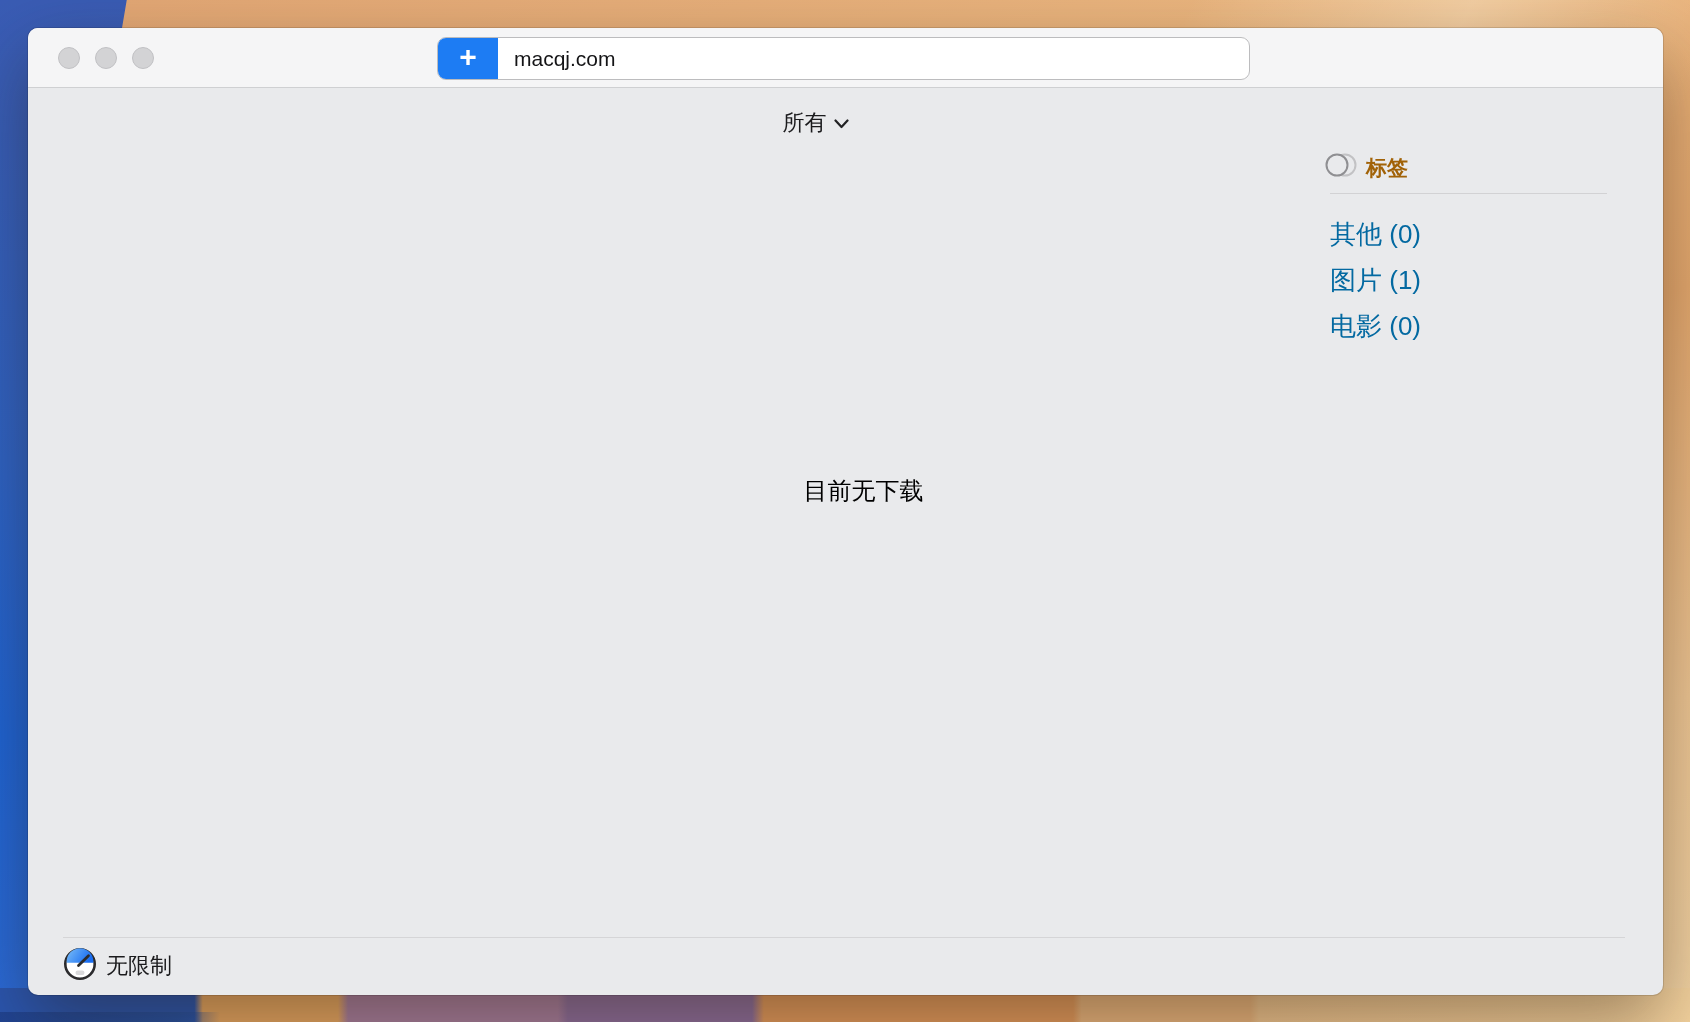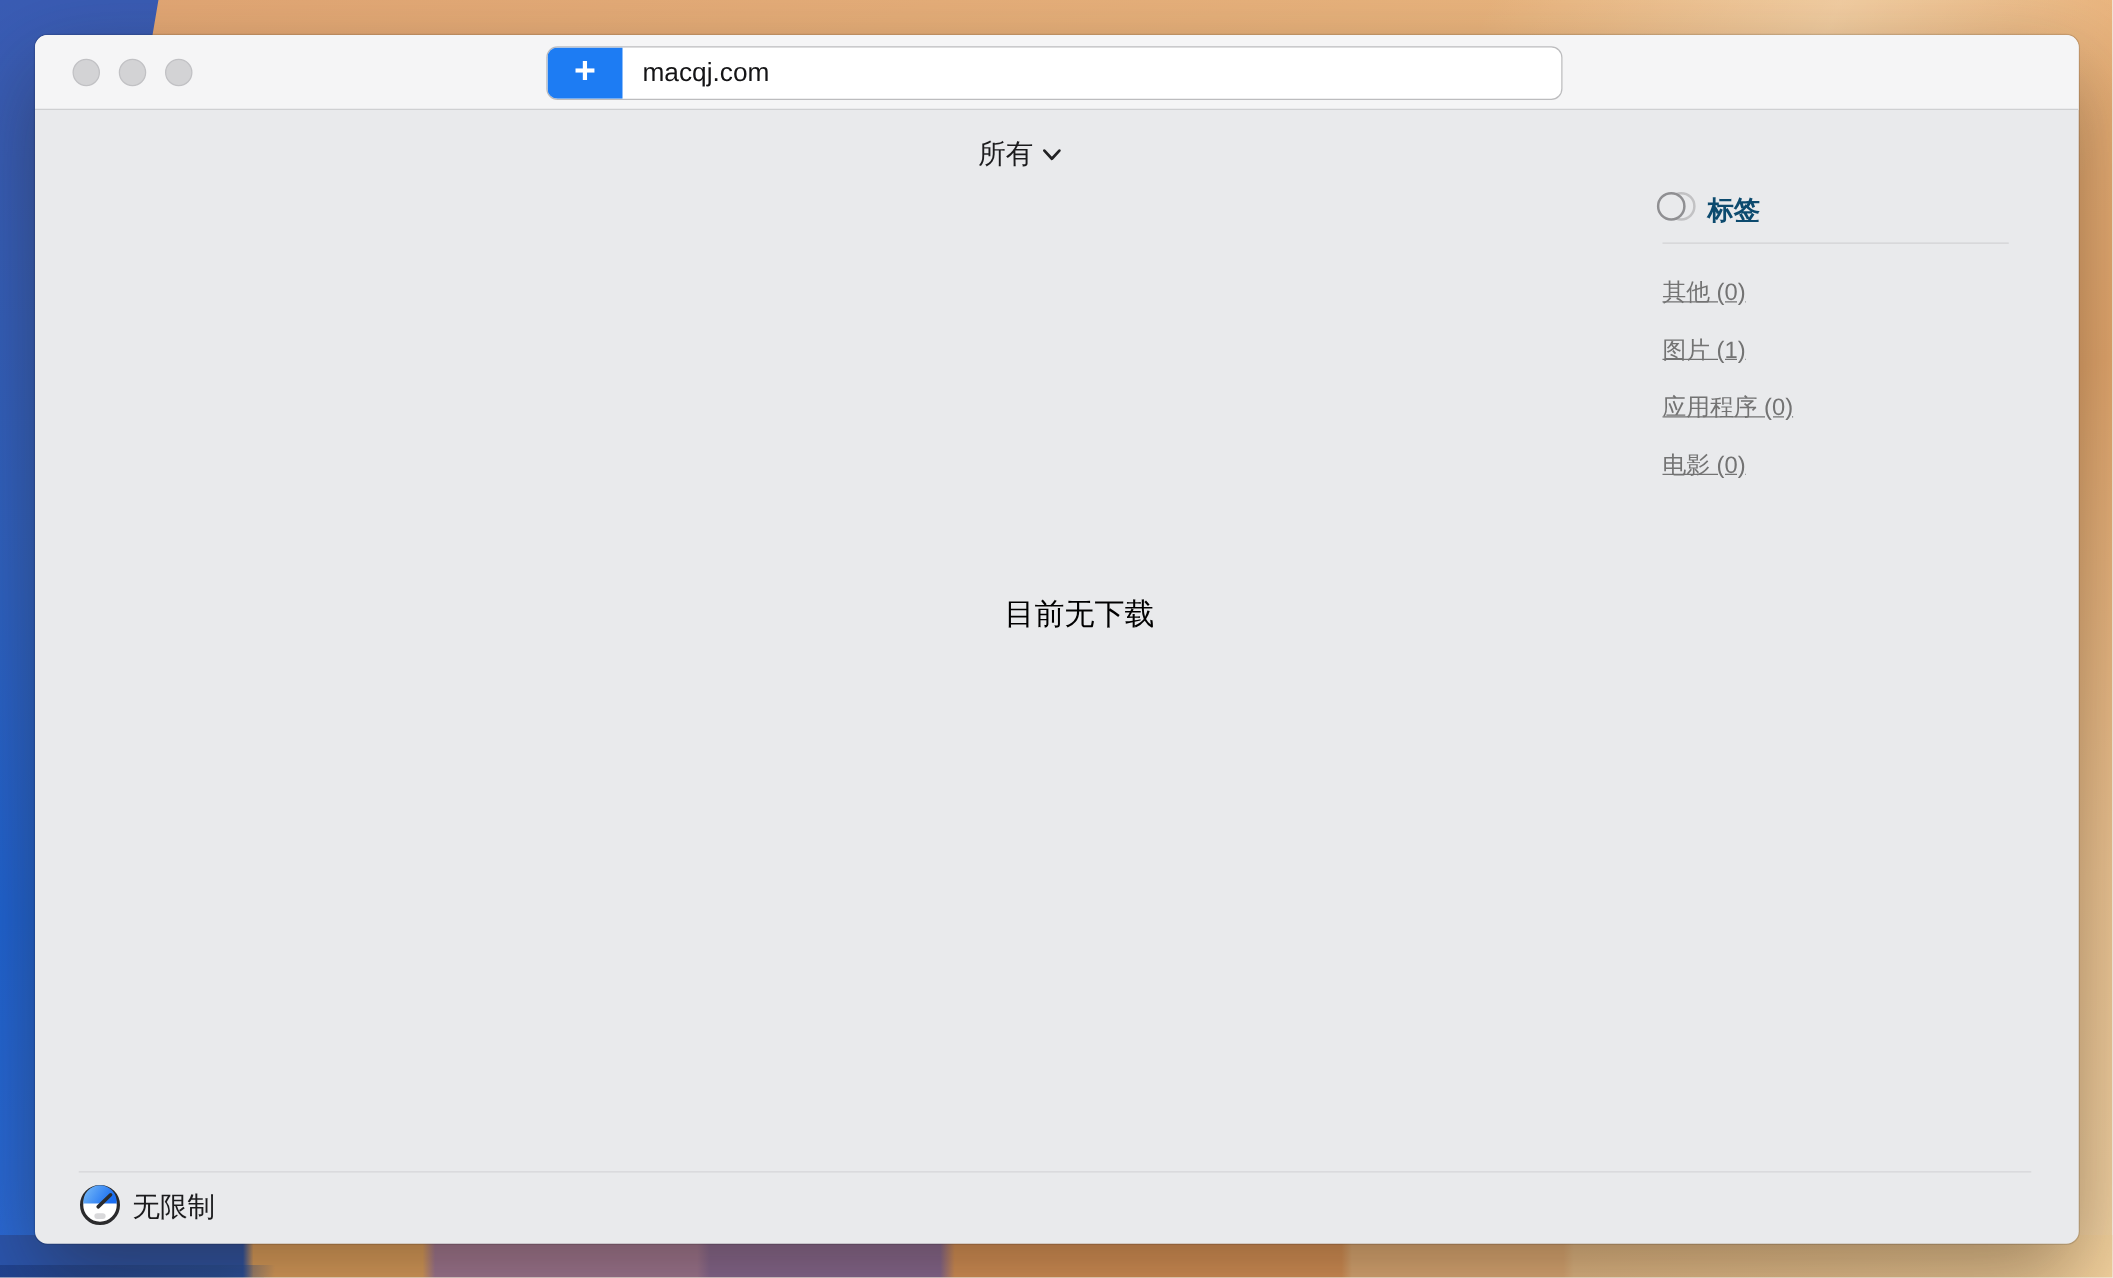--- a/index.html
+++ b/index.html
@@ -40,24 +40,24 @@
     font-family:"Liberation Sans","DejaVu Sans",sans-serif;
     font-size:21px; font-weight:400; color:#141416; padding:0 16px; }
 
   .content { position:relative; height:906px; }
 
   .filter { position:absolute; top:20px; left:0; right:0; text-align:center;
     transform:translateX(-30px); font-size:22px; color:#1b1b1d; cursor:pointer; }
   .filter .chev { display:inline-block; margin-left:7px; transform:translateY(-1px); }
 
   .tags-panel { position:absolute; left:1297px; top:64px; width:290px; }
-  .tags-header { display:flex; align-items:center; gap:9px; font-size:21px; font-weight:600; color:#0c4a6e; }
+  .tags-header { display:flex; align-items:center; gap:9px; font-size:21px; font-weight:600; color:#a16207; }
   .tags-rule { margin:10px 0 0 5px; width:277px; height:1px; background:#d2d2d4; }
   .tags-list { list-style:none; margin-top:17px; padding-left:5px; }
-  .tags-list li { height:46px; line-height:46px; font-size:19px; color:#737373; cursor:pointer;text-decoration:underline; }
+  .tags-list li { height:46px; line-height:46px; font-size:26px; color:#0369a1; cursor:pointer; }
 
   .empty-msg { position:absolute; top:387px; left:0; right:0; text-align:center;
     transform:translateX(18px); font-size:24px; color:#000000; }
 
   .statusbar { position:absolute; left:35px; right:38px; bottom:0; height:57px;
     border-top:1px solid #d5d5d7; display:flex; align-items:center; gap:9px; }
   .status-label { font-size:22px; color:#1b1b1d; }
 </style>
 </head>
 <body>
@@ -96,21 +96,20 @@
               <circle cx="20" cy="13" r="10.5" fill="none" stroke="#c2c2c4" stroke-width="2"></circle>
               <circle cx="12" cy="13" r="10.5" fill="#e9eaec" stroke="#8f8f92" stroke-width="2"></circle>
             </svg>
           </span>
           <span>标签</span>
         </div>
         <div class="tags-rule"></div>
         <ul class="tags-list">
           <li>其他 (0)</li>
           <li>图片 (1)</li>
-          <li>应用程序 (0)</li>
           <li>电影 (0)</li>
         </ul>
       </div>
 
       <div class="empty-msg">目前无下载</div>
 
       <div class="statusbar">
         <span>
           <svg width="34" height="34" viewBox="0 0 34 34">
             <defs>

